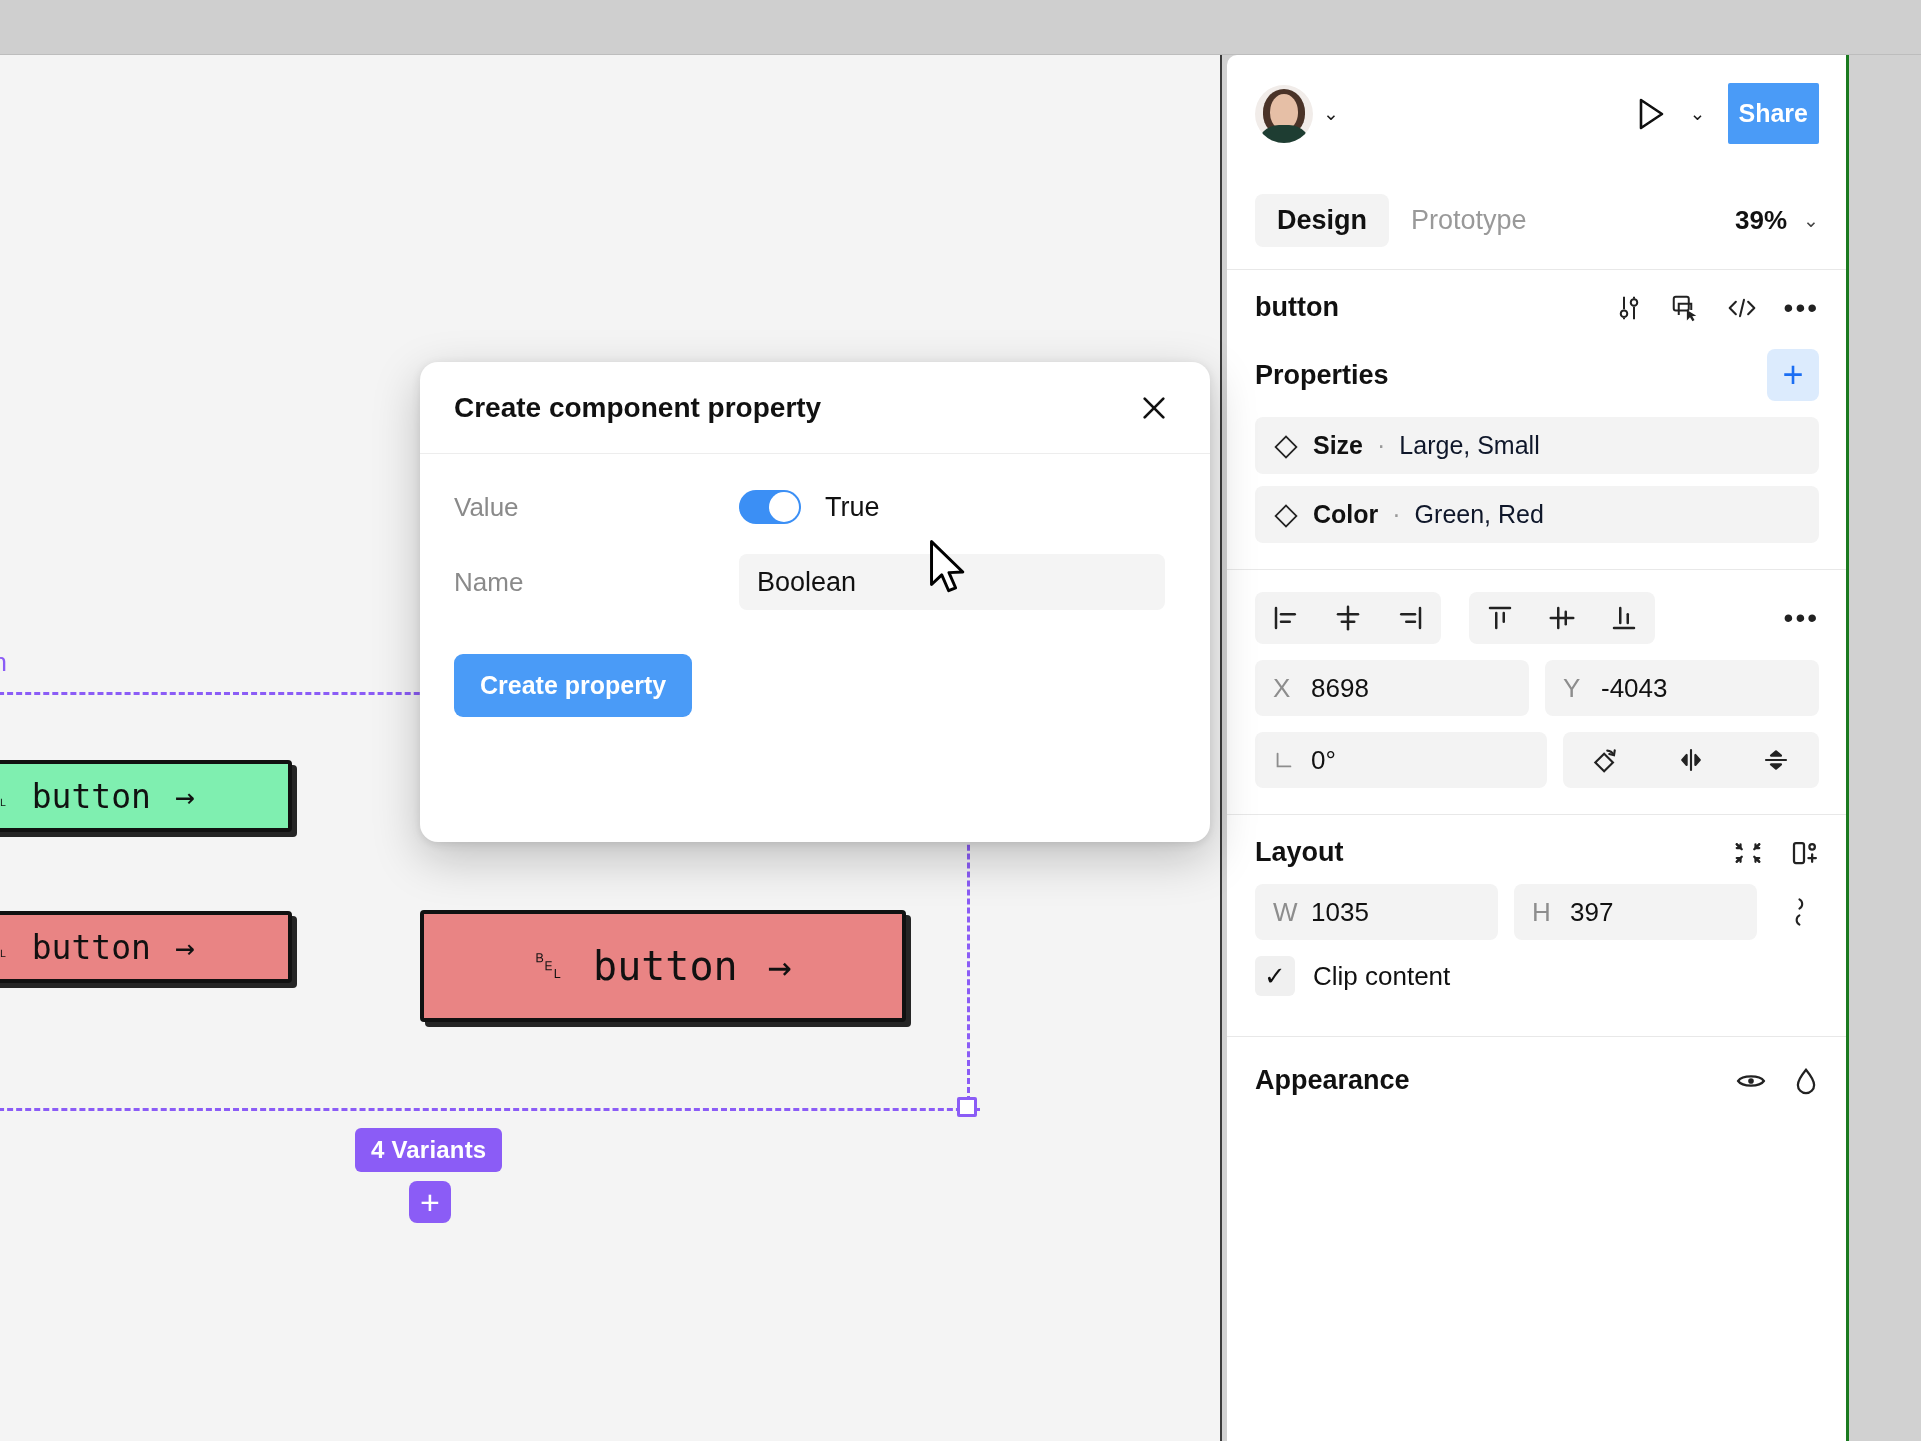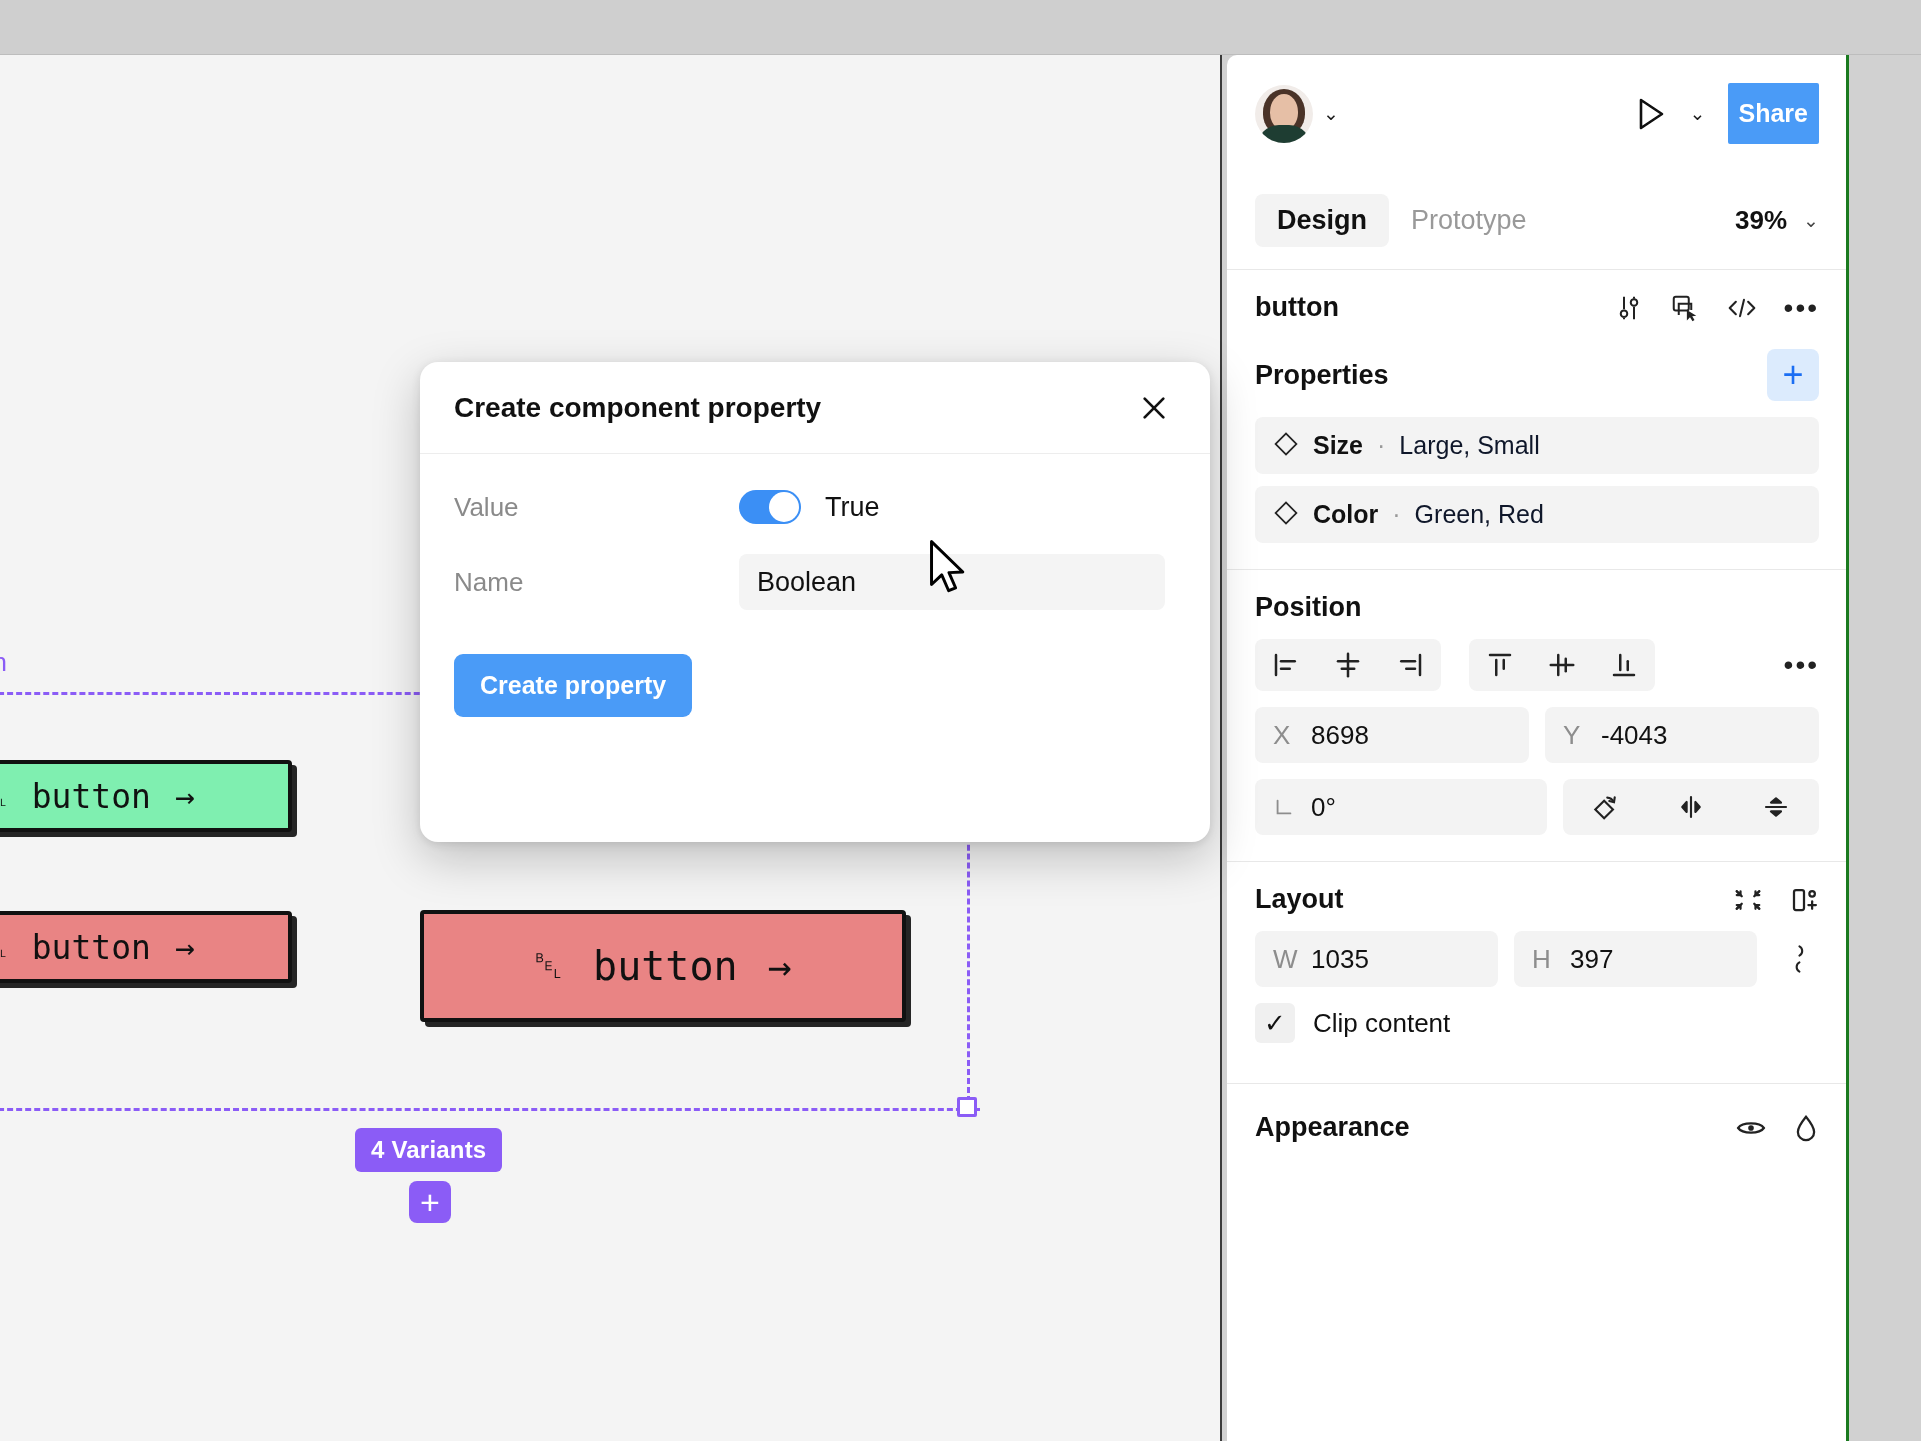--- a/index.html
+++ b/index.html
@@ -244,21 +244,21 @@
     color: #111111;
   }
   .sec-icons {
     margin-left: auto;
     display: flex; align-items: center; gap: 26px;
   }
   .icn { color: #222222; display: flex; align-items: center; }
   .dots { font-size: 28px; letter-spacing: 2px; line-height: 0.5; color: #222; }
 
   .prop-row {
-    display: flex; align-items: flex-start; gap: 14px;
+    display: flex; align-items: flex-end; gap: 14px;
     background: #f3f3f3;
     border-radius: 8px;
     padding: 14px 18px;
     margin-bottom: 12px;
     font-size: 25px;
     cursor: pointer;
   }
   .prop-name { font-weight: bold; color: #111111; }
   .prop-sep { color: #999; }
   .prop-vals { color: #0f172a; }
@@ -539,23 +539,20 @@
       </svg>
       <span class="prop-name">Color</span>
       <span class="prop-sep">·</span>
       <span class="prop-vals">Green, Red</span>
     </div>
   </div>
 
   <div class="divider"></div>
 
   <div class="section">
-    <div class="sec-header">
-      <div class="sec-title">Position</div>
-    </div>
 
     <div class="align-row">
       <div class="align-group">
         <div class="align-btn">
           <svg width="30" height="30" viewBox="0 0 24 24" stroke="#222" stroke-width="2" stroke-linecap="round">
             <line x1="4" y1="4" x2="4" y2="20"></line>
               <line x1="8" y1="9" x2="19" y2="9"></line>
               <line x1="8" y1="15" x2="15" y2="15"></line>
           </svg>
         </div>

